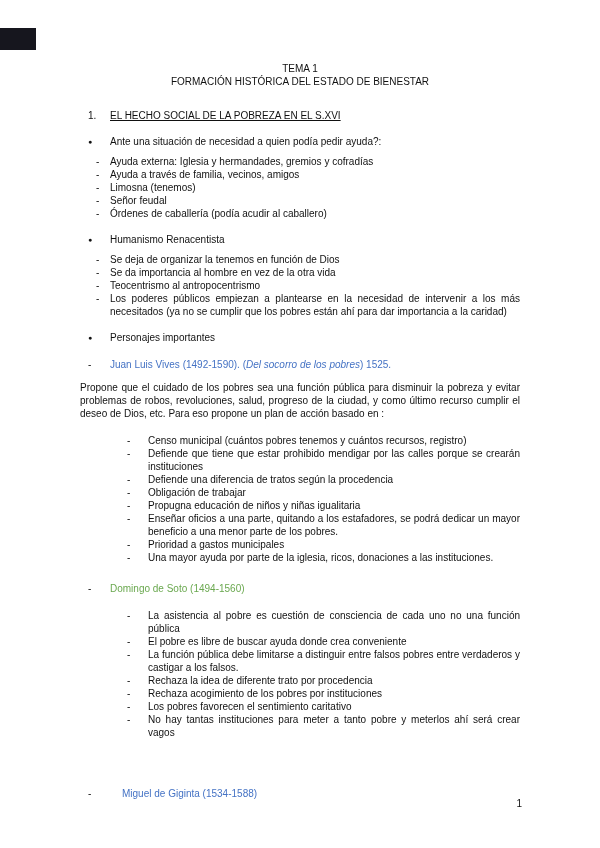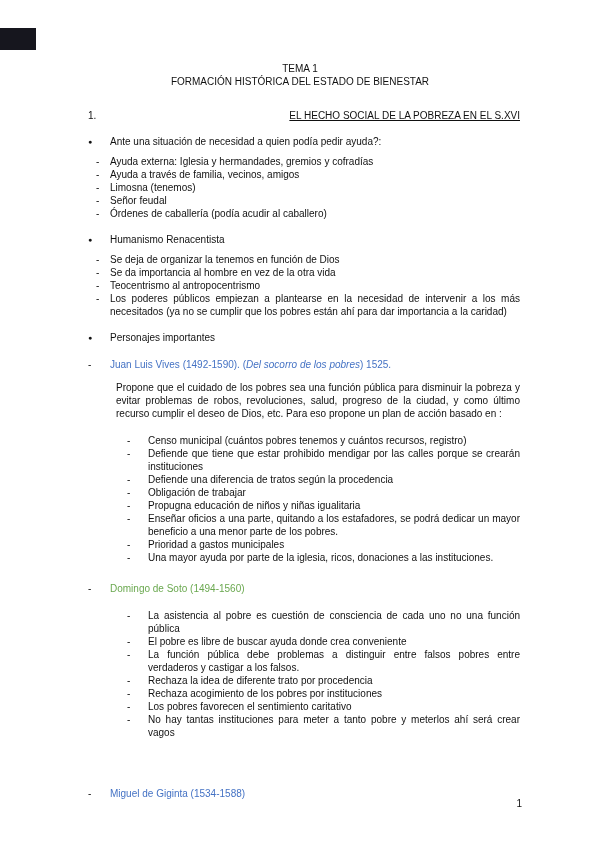--- a/index.html
+++ b/index.html
@@ -36,29 +36,29 @@
   .row .txt { flex: 1 1 auto; }
 
   
   .lvl0 .marker { margin-left: 8px; width: 22px; }
   
   .lvl1 .marker { margin-left: 16px; width: 14px; }
   
   .lvl2 .marker { margin-left: 47px; width: 21px; }
 
   .bullet-glyph { font-size: 7px; line-height: 13px; }
-  .underline { text-decoration: underline; text-align: right; }
+  .underline { text-decoration: underline; }
   .em { font-style: italic; }
   .just { text-align: justify; }
 
   .heading-row { margin-top: 21px; }
   .bullet-row { margin-top: 13px; }
   .list { margin-top: 7px; }
   .author-row { margin-top: 14px; }
-  .para { margin-top: 10px; margin-left: 36px; }
+  .para { margin-top: 10px; }
   .deep-list { margin-top: 14px; }
   .soto-row { margin-top: 18px; }
   .giginta-row { margin-top: 48px; }
 
   .page-number {
     position: absolute;
     right: 78px;
     bottom: 38px;
   }
 </style>
@@ -194,21 +194,21 @@
     <div class="row lvl2">
         <span class="marker">-</span>
         <span class="txt just">La asistencia al pobre es cuestión de consciencia de cada uno no una función pública</span>
       </div>
         <div class="row lvl2">
         <span class="marker">-</span>
         <span class="txt just">El pobre es libre de buscar ayuda donde crea conveniente</span>
       </div>
         <div class="row lvl2">
         <span class="marker">-</span>
-        <span class="txt just">La función pública debe problemas a distinguir entre falsos pobres entre verdaderos y castigar a los falsos.</span>
+        <span class="txt just">La función pública debe limitarse a distinguir entre falsos pobres entre verdaderos y castigar a los falsos.</span>
       </div>
         <div class="row lvl2">
         <span class="marker">-</span>
         <span class="txt just">Rechaza la idea de diferente trato por procedencia</span>
       </div>
         <div class="row lvl2">
         <span class="marker">-</span>
         <span class="txt just">Rechaza acogimiento de los pobres por instituciones</span>
       </div>
         <div class="row lvl2">
@@ -216,20 +216,20 @@
         <span class="txt just">Los pobres favorecen el sentimiento caritativo</span>
       </div>
         <div class="row lvl2">
         <span class="marker">-</span>
         <span class="txt just">No hay tantas instituciones para meter a tanto pobre y meterlos ahí será crear vagos</span>
       </div>
       </div>
 
     <div class="row lvl0 giginta-row">
       <span class="marker">-</span>
-      <span class="txt" style="color: rgb(68, 114, 196);">Miguel de Giginta (1534-1588)</span>
+      <span class="txt" style="color: rgb(68, 114, 196); margin-left: 12px;">Miguel de Giginta (1534-1588)</span>
     </div>
 
   </div>
 
   <div class="page-number">1</div>
 
 </div>
 
 </body></html>

